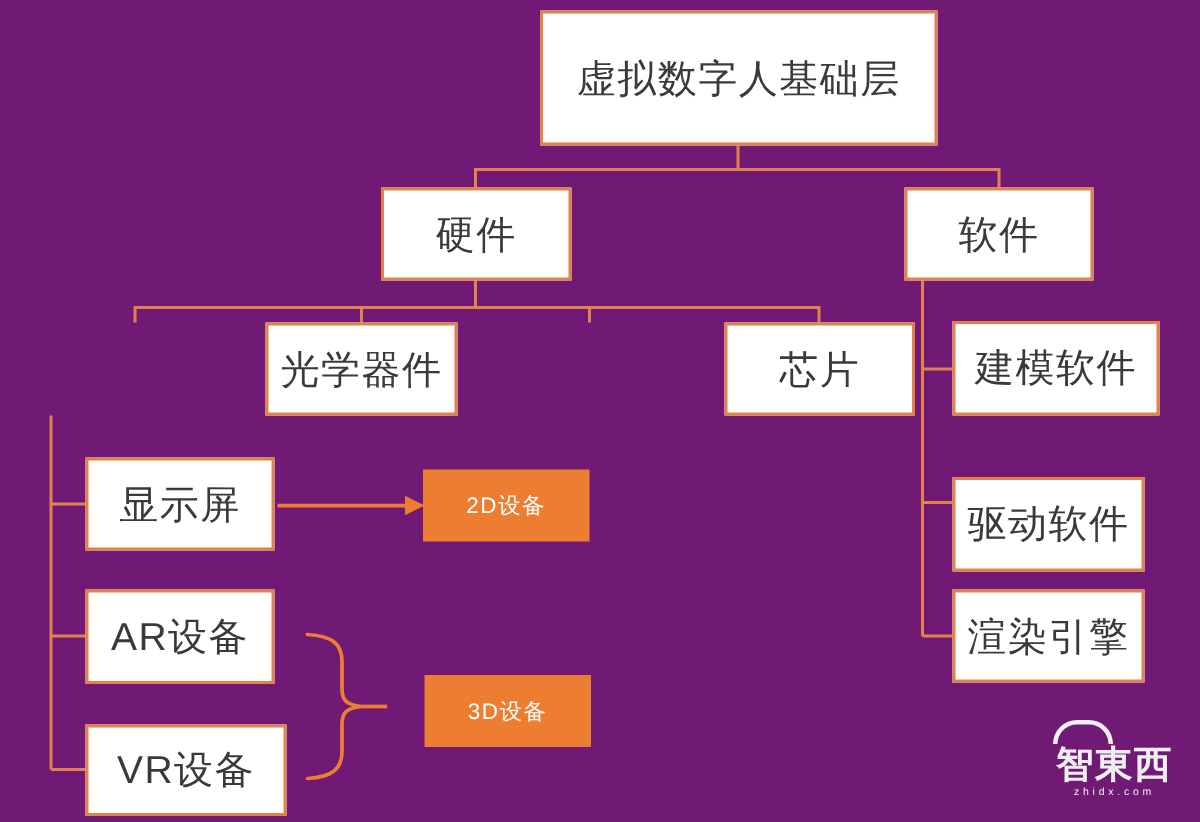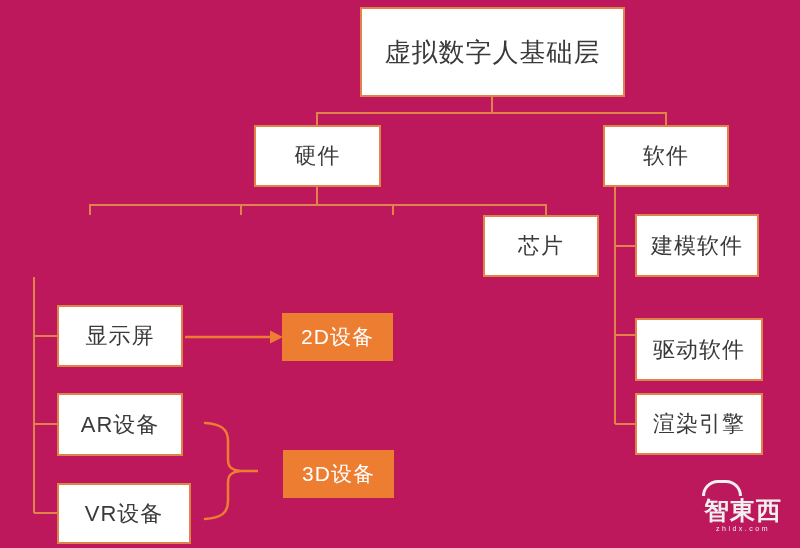--- a/index.html
+++ b/index.html
@@ -1,39 +1,39 @@
 <!DOCTYPE html>
 <html><head>
 <meta charset="utf-8">
 <style>
   html,body{margin:0;padding:0;background:#ffffff;}
   .stage{
     position:relative;
     width:800px;height:548px;
-    background:#be185d;
+    background:#701a75;
     font-family:"Liberation Sans","DejaVu Sans",sans-serif;
     overflow:hidden;
   }
   .node{
     position:absolute;
     box-sizing:border-box;
     border:2px solid #E0824A;
     background:#ffffff;
     color:#3a3a3a;
     display:flex;align-items:center;justify-content:center;
-    font-size:22px;
+    font-size:26px;
     letter-spacing:1px;
     white-space:nowrap;
   }
   .node.title{font-size:26px;}
   .node.filled{
     border:none;
     background:#ED7D31;
     color:#ffffff;
-    font-size:21px;
+    font-size:15px;
     text-align:right;
   }
   .connectors{
     position:absolute;left:0;top:0;width:800px;height:548px;
     pointer-events:none;
   }
   .watermark{
     position:absolute;
     left:688px;top:480px;width:110px;
     text-align:center;
@@ -85,23 +85,24 @@
                C231 472 228 475 228 483 L228 501 C228 513 221 518 205 519" fill="none" stroke="#ED7D31" stroke-width="2.5" stroke-linecap="round"></path>
       <line x1="241" y1="471" x2="258" y2="471" stroke="#ED7D31" stroke-width="2.5"></line>
     </g>
   </svg>
 
   <div class="node title" style="left:360px;top:7px;width:265px;height:90px;">虚拟数字人基础层</div>
 
   <div class="node" style="left:254px;top:125px;width:127px;height:62px;">硬件</div>
   <div class="node" style="left:603px;top:125px;width:126px;height:62px;">软件</div>
 
-  <div class="node" style="left:483px;top:215px;width:116px;height:62px;">芯片</div>
+  <div class="node" style="left:177px;top:215px;width:128px;height:62px;">光学器件</div>
+  <div class="node" style="left:483px;top:215px;width:127px;height:62px;">芯片</div>
 
-  <div class="node" style="left:635px;top:214px;width:124px;height:63px;">建模软件</div>
+  <div class="node" style="left:635px;top:214px;width:138px;height:63px;">建模软件</div>
   <div class="node" style="left:635px;top:318px;width:128px;height:63px;">驱动软件</div>
   <div class="node" style="left:635px;top:393px;width:128px;height:62px;">渲染引擎</div>
 
   <div class="node" style="left:57px;top:305px;width:126px;height:62px;">显示屏</div>
   <div class="node" style="left:57px;top:393px;width:126px;height:63px;">AR设备</div>
   <div class="node" style="left:57px;top:483px;width:134px;height:61px;">VR设备</div>
 
   <div class="node filled" style="left:282px;top:313px;width:111px;height:48px;">2D设备</div>
   <div class="node filled" style="left:283px;top:450px;width:111px;height:48px;">3D设备</div>
 

